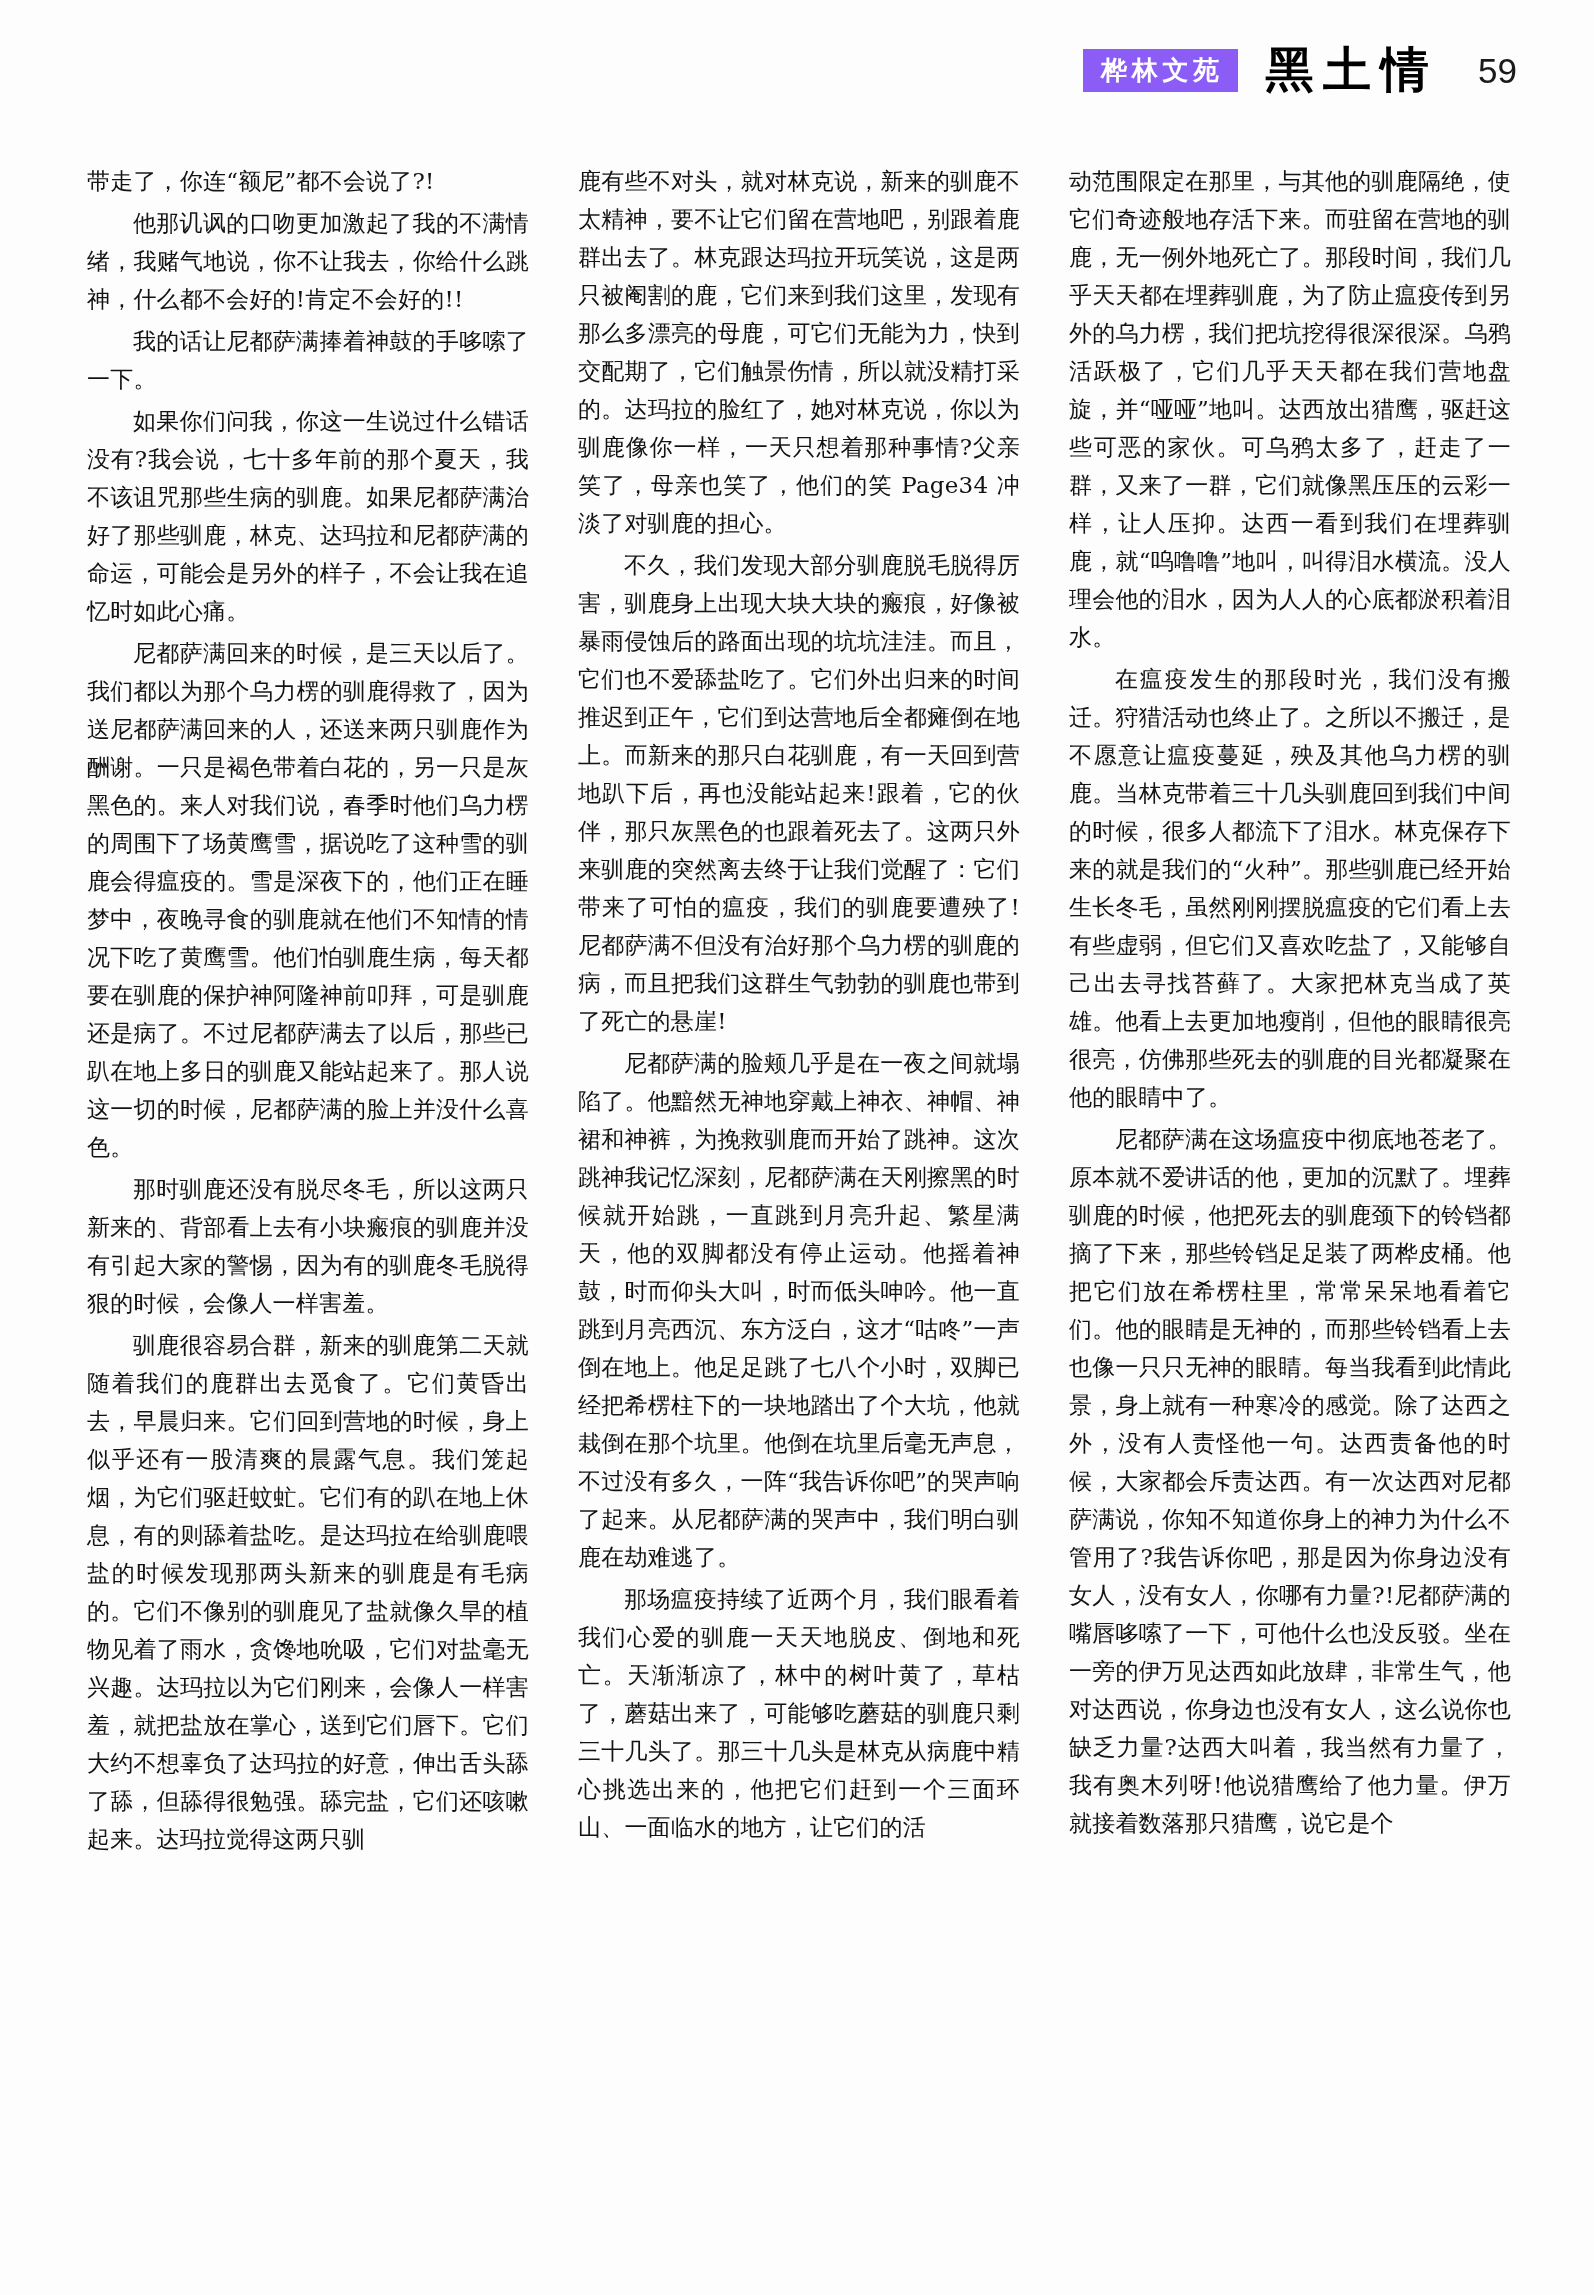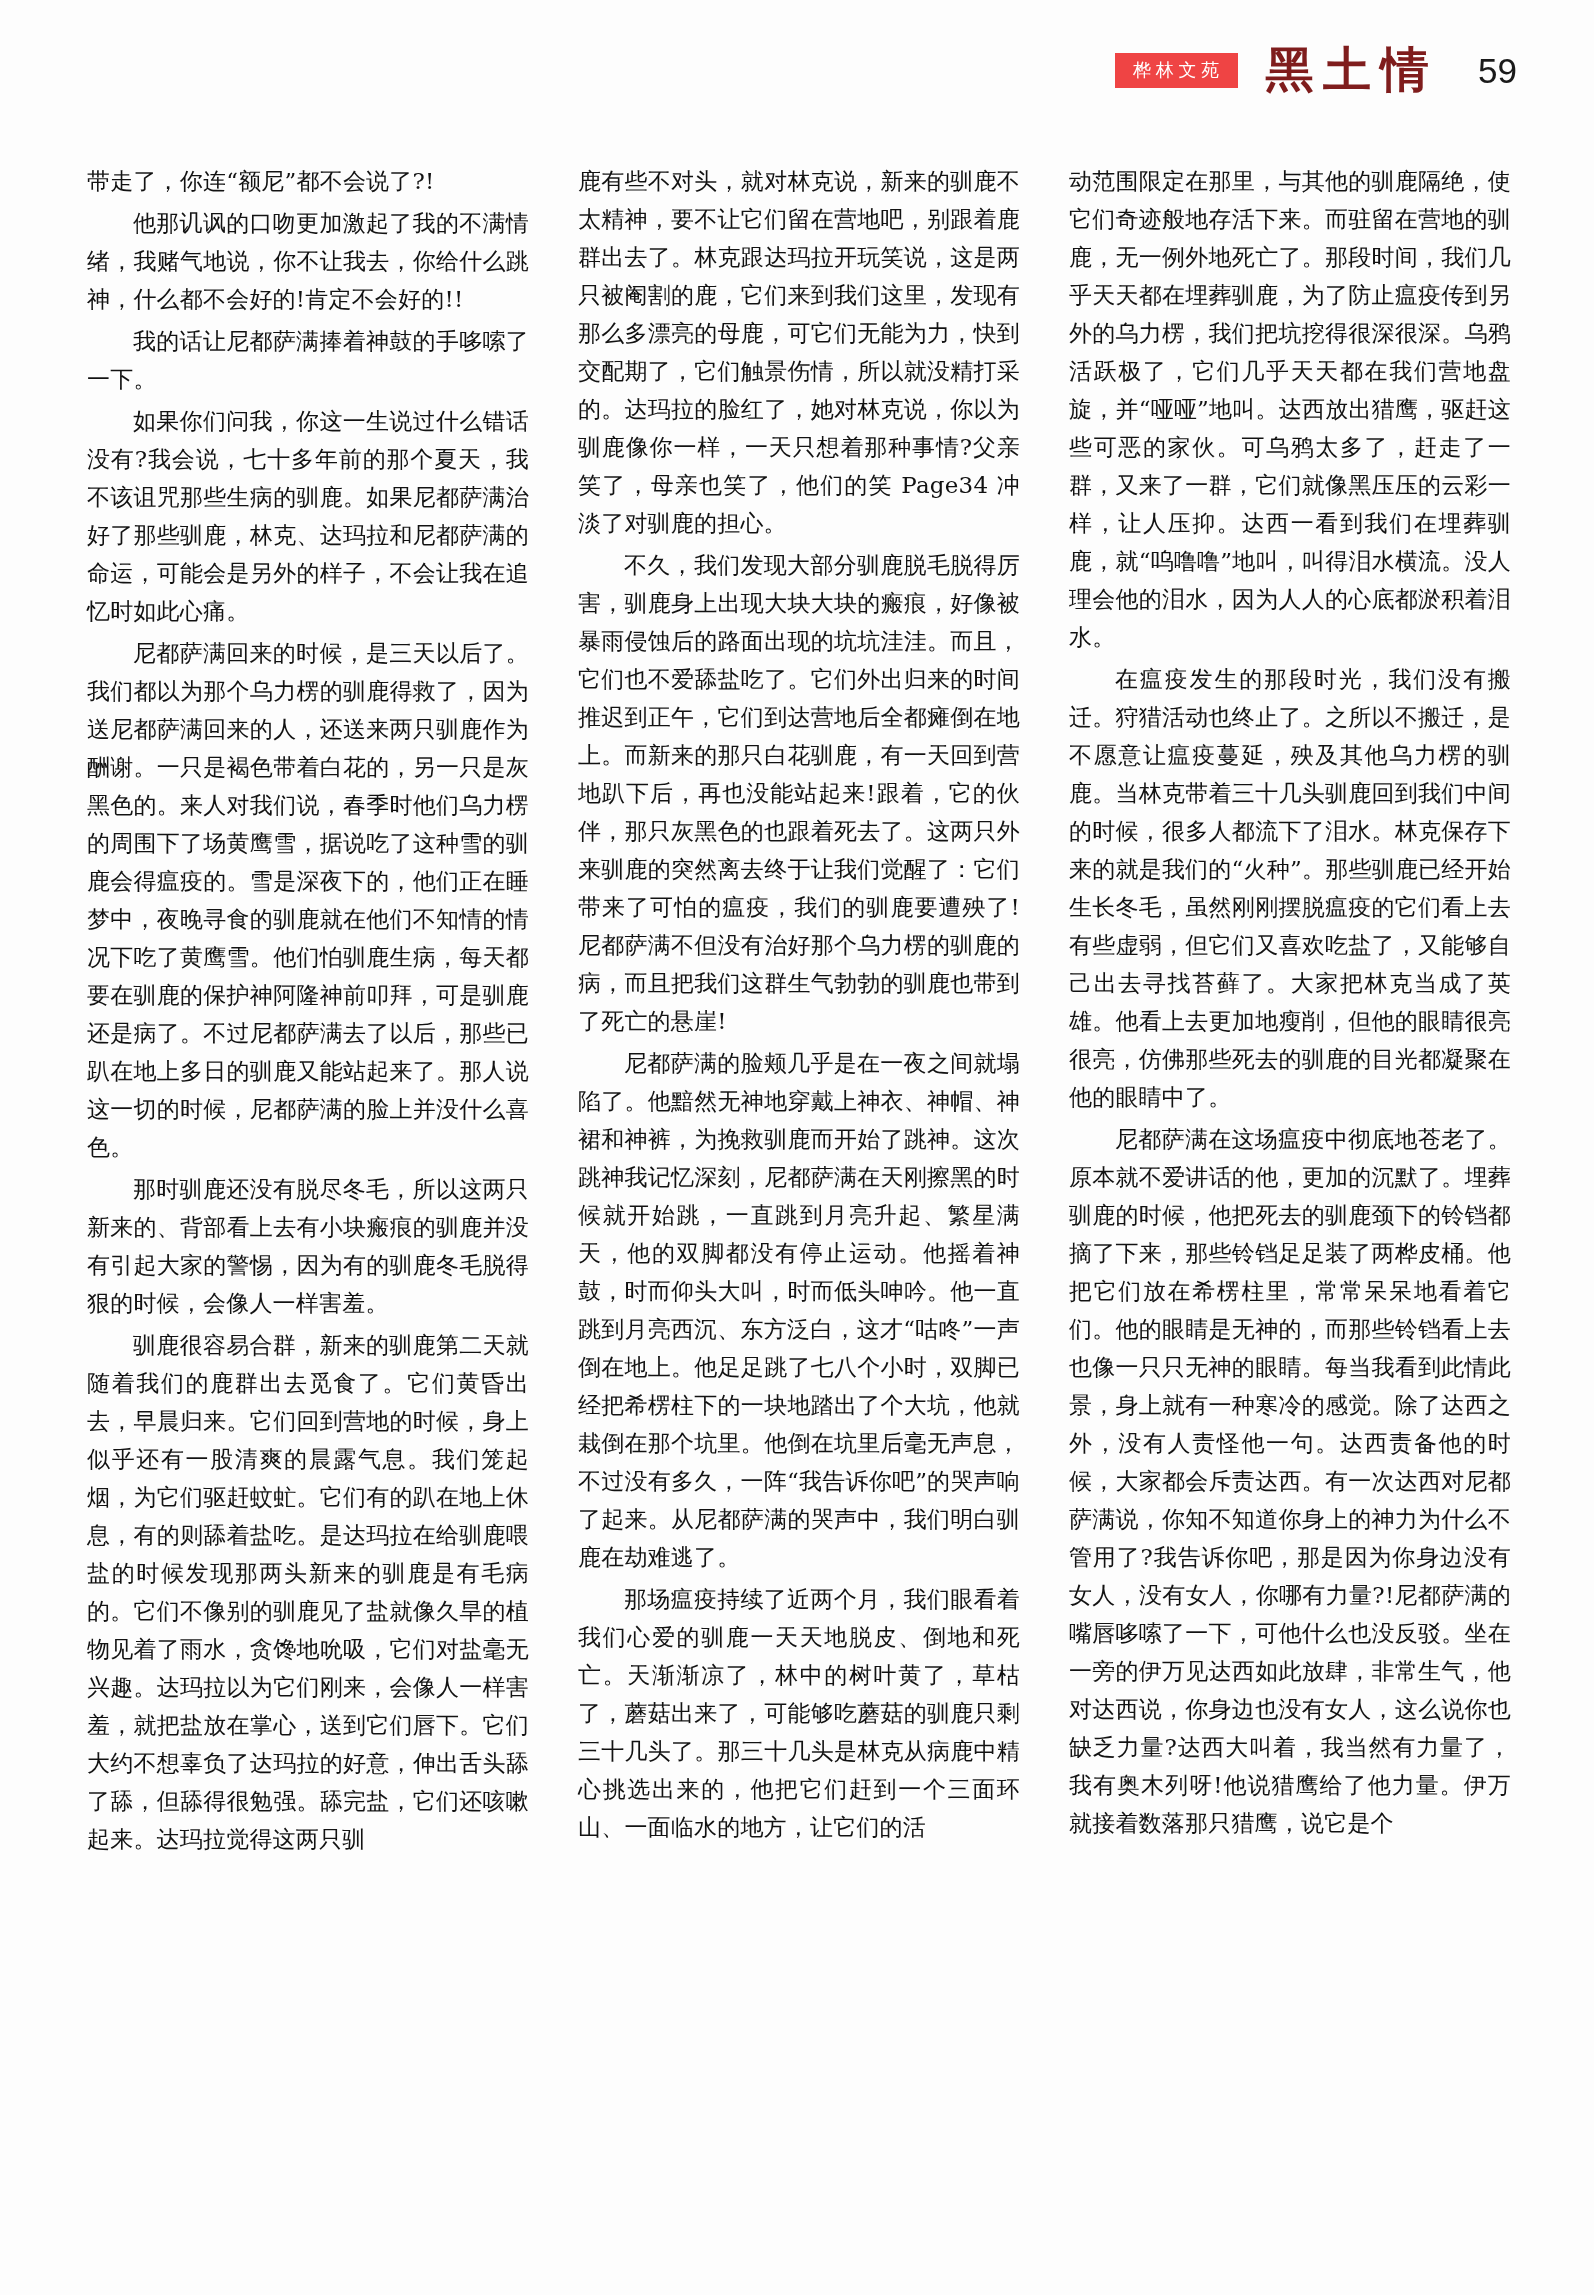--- a/index.html
+++ b/index.html
@@ -27,35 +27,35 @@
   
   .header {
     position: absolute;
     top: 45px;
     right: 77px;
     display: flex;
     align-items: center;
     gap: 27px;
   }
   .header-tag {
-    background: #ef4444;
+    background: #8b5cf6;
     color: #ffffff;
     font-family: "DejaVu Sans", "Liberation Sans", sans-serif;
-    font-weight: normal;
-    font-size: 18px;
+    font-weight: bold;
+    font-size: 26px;
     letter-spacing: 4.8px;
     padding: 8px 14.3px 9.6px 17.5px;
     line-height: 1;
   }
   .header-brand {
     font-family: "DejaVu Serif", "Liberation Serif", serif;
     font-weight: bold;
     font-size: 48px;
     letter-spacing: 9.6px;
-    color: #7f1d1d;
+    color: #000000;
     line-height: 1;
     padding-bottom: 3.2px;
     position: relative;
   }
   .header-brand::after {
     content: "";
     position: absolute;
     left: 1.6px;
     right: 11px;
     bottom: -4.8px;

